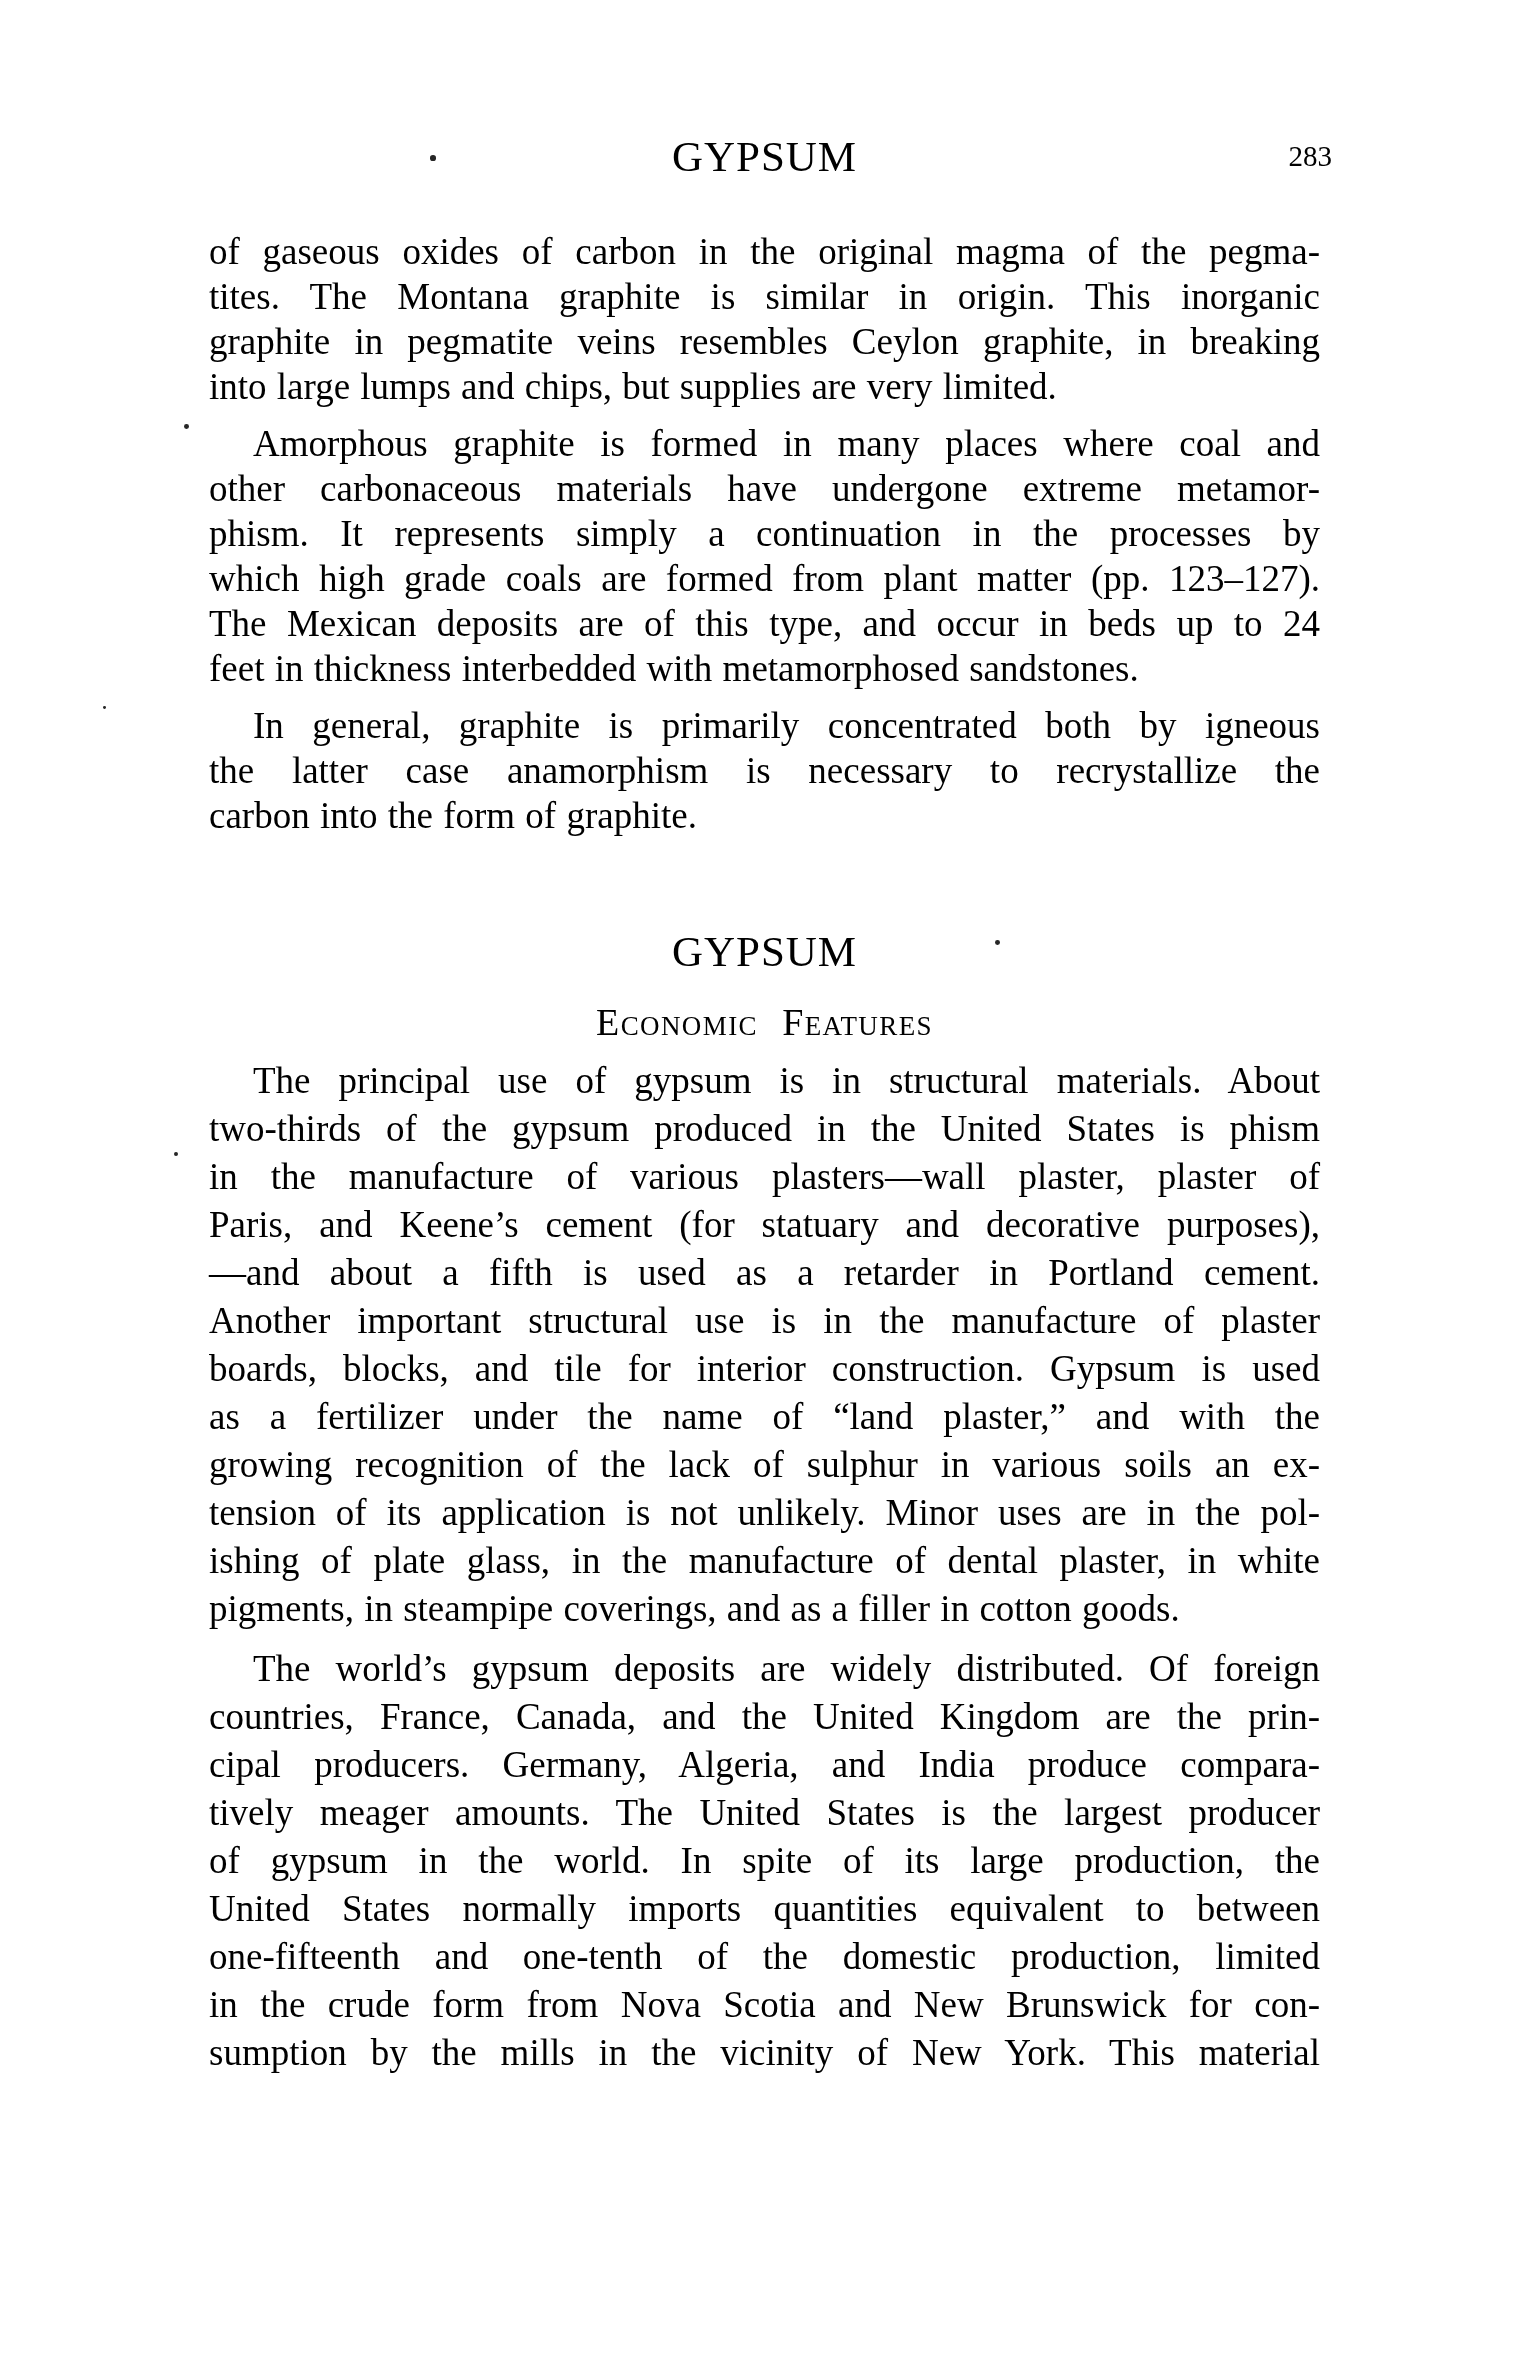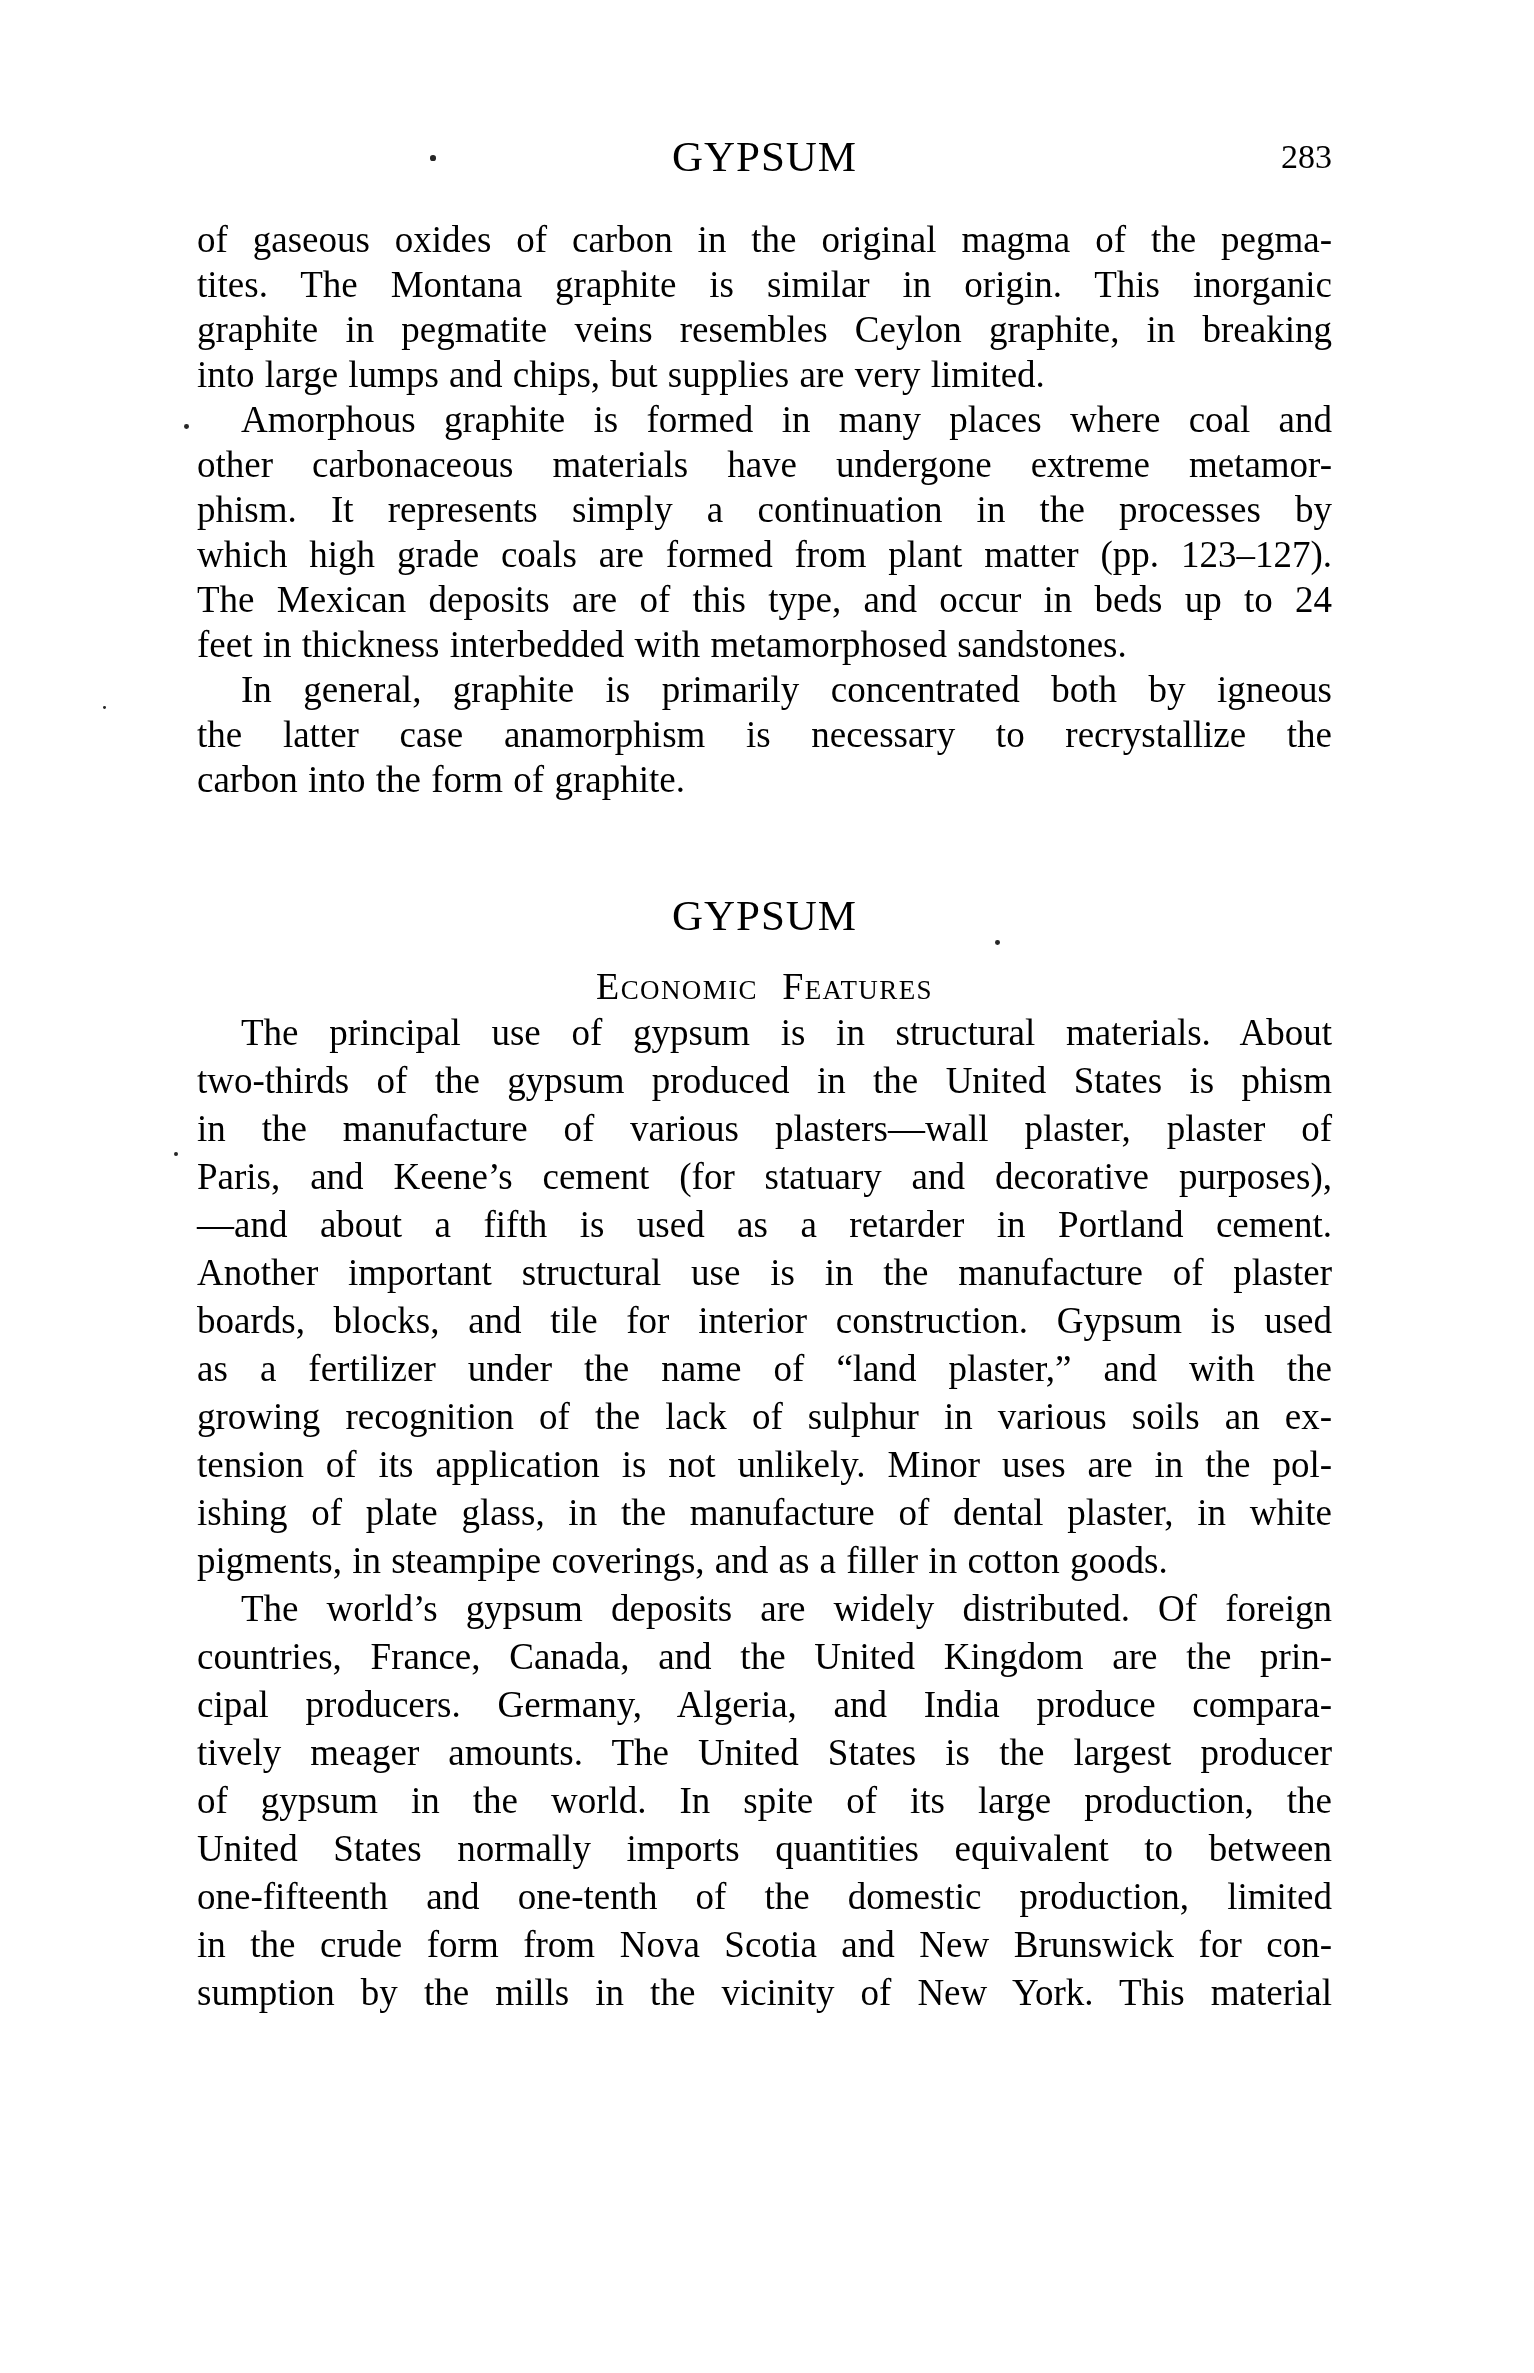--- a/index.html
+++ b/index.html
@@ -29,31 +29,31 @@
     right: 0;
     text-align: center;
     font-size: 43px;
     line-height: 45px;
     letter-spacing: 1px;
   }
   .page-number {
     position: absolute;
     right: 0;
     top: 0;
-    font-size: 34px;
+    font-size: 29px;
     line-height: 45px;
   }
   .text-column {
     position: absolute;
     top: 217px;
     left: 197px;
     width: 1135px;
   }
   .para {
-    margin: 0;
+    margin: 12px;
     padding: 0;
   }
   .line {
     font-size: 37px;
     text-align: justify;
     text-align-last: justify;
     text-justify: inter-word;
     word-spacing: 1px;
   }
   .sec1 .line { line-height: 45px; }

